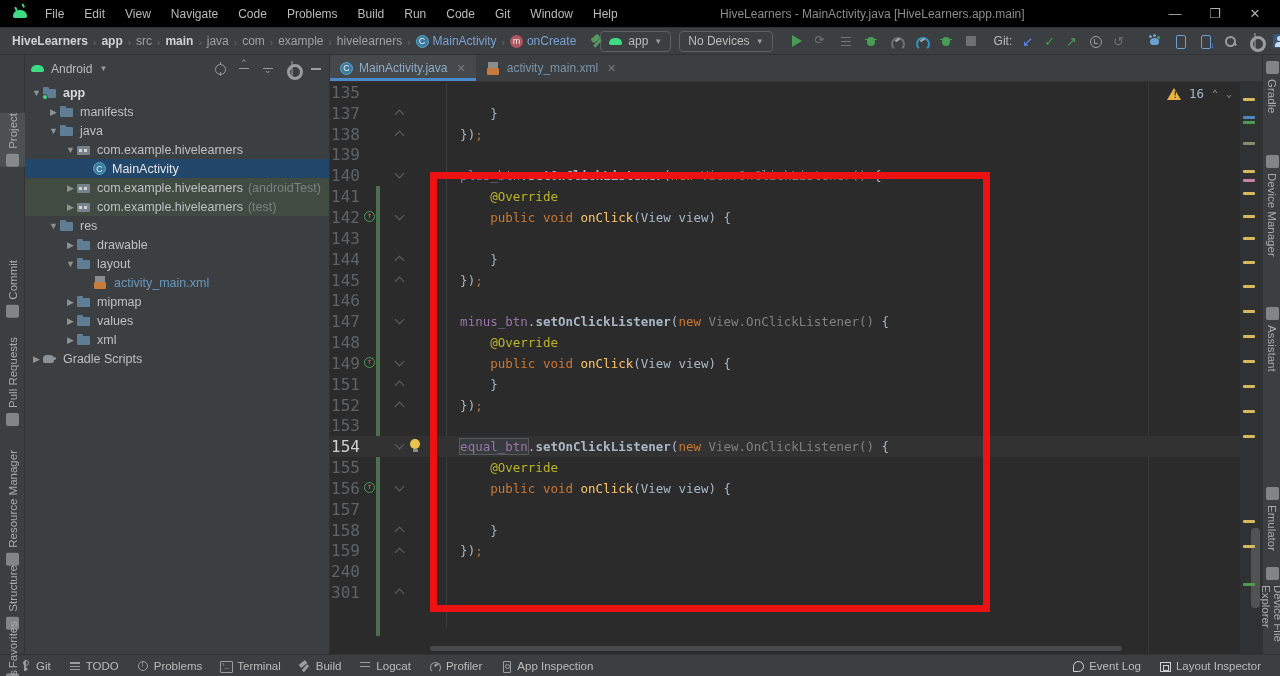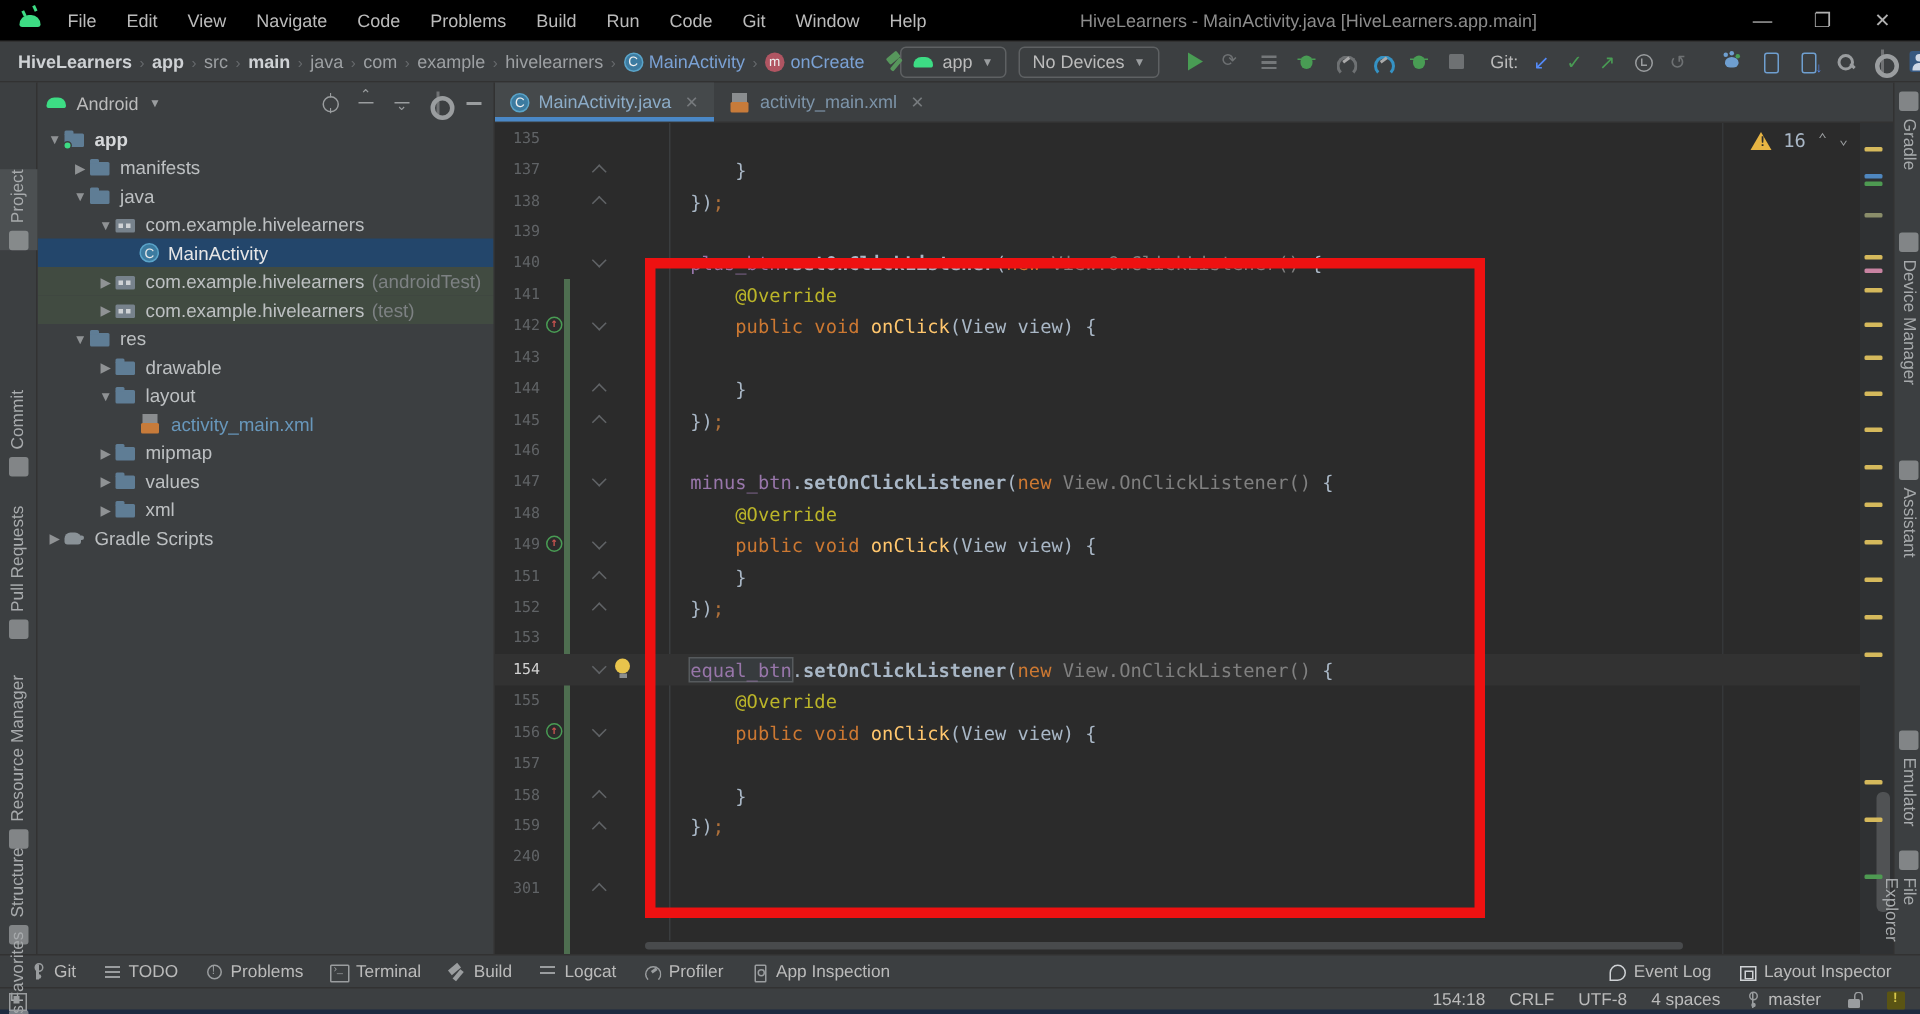--- a/index.html
+++ b/index.html
@@ -118,21 +118,21 @@
   .editor{flex:1;display:flex;flex-direction:column;min-width:0;background:#2b2b2b;position:relative;}
   .tabs{height:27px;background:#3c3f41;border-bottom:1px solid #323232;display:flex;align-items:stretch;flex:none;}
   .tab{display:flex;align-items:center;gap:6px;padding:0 10px;position:relative;color:#7d94a9;}
   .tab.active{background:#45494b;color:#8cacc8;}
   .tab.active::after{content:"";position:absolute;left:0;right:0;bottom:0;height:3px;background:#4a88c7;}
   .tab .x{color:#767a7d;font-size:11px;margin-left:3px;}
   .codewrap{flex:1;position:relative;overflow:hidden;font-family:"DejaVu Sans Mono","Liberation Mono",monospace;font-size:12.5px;}
   .codelines{position:absolute;left:0;top:0;right:22px;}
   .cl{height:20.85px;display:flex;align-items:center;position:relative;}
   .cl.cur{background:#323232;}
-  .cl .ln{width:30px;text-align:right;color:#606366;font-size:10px;flex:none;}
+  .cl .ln{width:30px;text-align:right;color:#606366;font-size:16px;flex:none;}
   .cl.cur .ln{color:#d0d0d0;}
   .cl .gut{width:70px;height:100%;position:relative;flex:none;}
   .cl .codetext{white-space:pre;}
   .ovr{position:absolute;left:4px;top:4px;width:11px;height:11px;border:1.5px solid #499c54;border-radius:50%;color:#c75450;font-size:8px;line-height:8px;text-align:center;font-weight:bold;}
   .foldm{position:absolute;left:36px;top:7px;width:7px;height:7px;border-right:1.5px solid #606366;border-bottom:1.5px solid #606366;}
   .foldm.down{transform:rotate(45deg);top:5px;}
   .foldm.up{transform:rotate(-135deg);top:8px;}
   .bulbm{position:absolute;left:50px;top:3px;width:10px;height:10px;background:#e8c44c;border-radius:50%;}
   .bulbm::after{content:"";position:absolute;left:2.5px;top:10px;width:5px;height:3px;background:#8a8d8f;}
   .cp{color:#a9b7c6;}.ck{color:#cc7832;}.cf{color:#9876aa;}.cm{color:#a9b7c6;font-weight:bold;}
@@ -702,28 +702,13 @@
           <span class="bic bic-evlog"></span>
           <span>Event Log</span>
         </div>
         <div class="tw-item">
           <span class="bic bic-layout"></span>
           <span>Layout Inspector</span>
         </div>
       </div>
   </div>
 
-  <div class="statusbar">
-    <span class="bic bic-toggle"></span>
-    <div class="sb-right">
-      <span class="sb-item">154:18</span>
-      <span class="sb-item">CRLF</span>
-      <span class="sb-item">UTF-8</span>
-      <span class="sb-item">4 spaces</span>
-      <span class="sb-item">
-        <span class="bic bic-branch"></span>
-        <span>master</span>
-      </span>
-      <span class="bic bic-lock"></span>
-      <span class="bic bic-note"></span>
-    </div>
-  </div>
 </div>
 
 </body></html>

